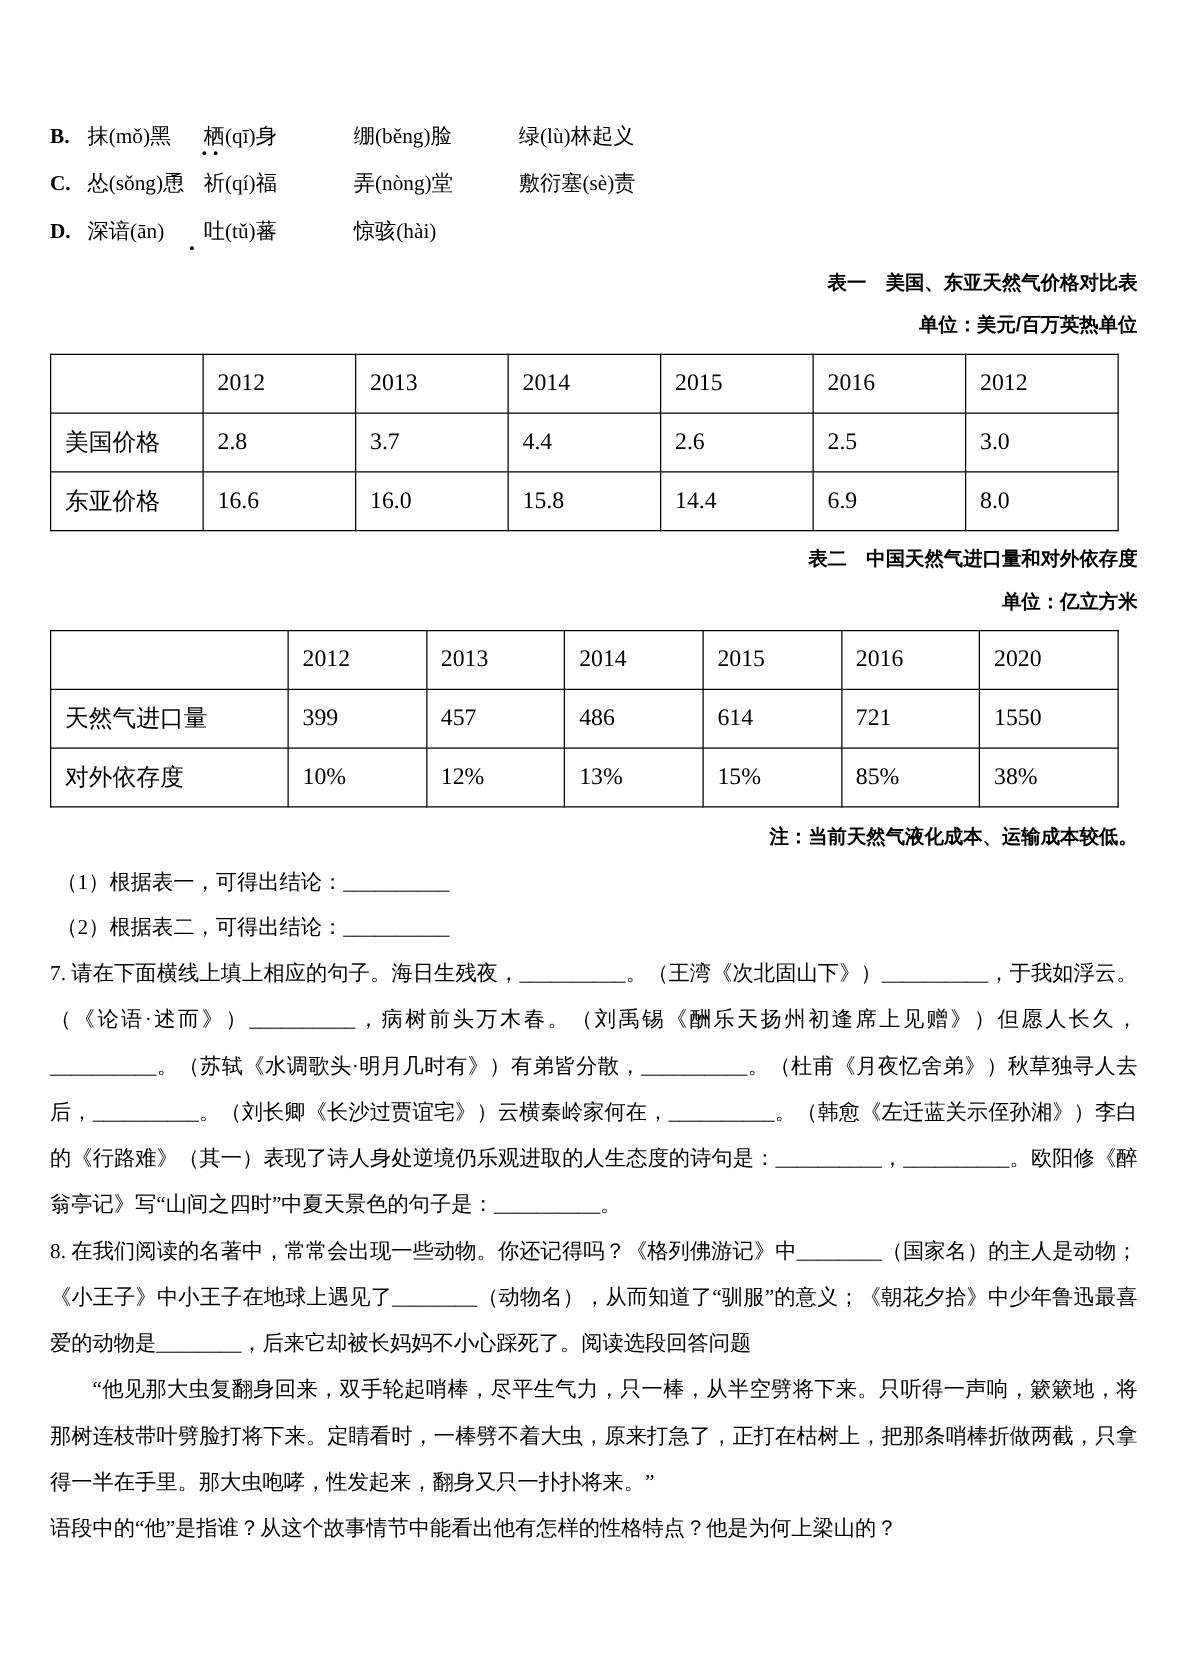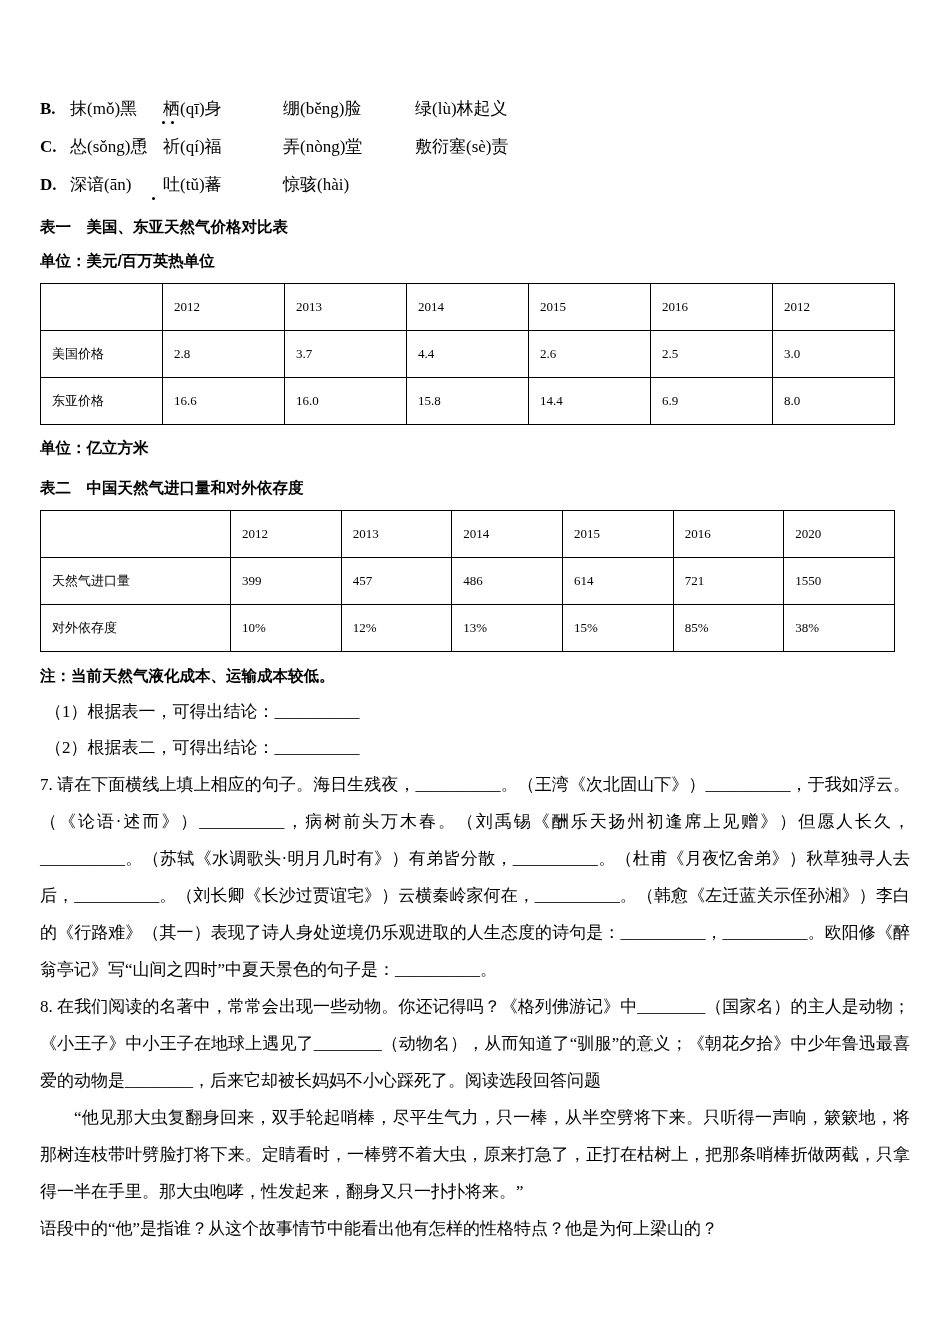--- a/index.html
+++ b/index.html
@@ -19,28 +19,28 @@
   .oi2 { flex:0 0 120px; }
   .oi3 { flex:0 0 132px; }
   .oi4 { flex:1 1 auto; }
   .em-dot { position:absolute; width:3px; height:3px; background:#000; border-radius:50%; bottom:4px; }
 
   .stem { line-height:38px; }
 
   
   .hei {
     font-family:"Liberation Sans","DejaVu Sans",sans-serif;
-    font-weight:700; font-size:15.5px; line-height:34px;
+    font-weight:700; font-size:15.5px; line-height:34px;text-align:right;
   }
   .mt6 { margin-top:6px; }
 
   table { border-collapse:collapse; width:855px; table-layout:fixed; margin:5px 0 6px 0; }
   td {
     border:1px solid #000; height:47px; padding:0 4px 0 11px;
-    vertical-align:middle; font-size:13px; overflow:hidden; white-space:nowrap;
+    vertical-align:middle; font-size:19px; overflow:hidden; white-space:nowrap;
   }
   .t2 col.c0 { width:190px; }
 
   .note { line-height:36px; margin-top:2px; }
   .sub { line-height:36px; padding-left:5px; }
 
   .para { line-height:37px; text-align:justify; text-justify:inter-ideograph; }
   .quote { text-indent:2em; }
 </style>
 </head>
@@ -101,22 +101,22 @@
       <td>16.6</td>
       <td>16.0</td>
       <td>15.8</td>
       <td>14.4</td>
       <td>6.9</td>
       <td>8.0</td>
     </tr>
   </tbody>
     </table>
 
+  <div class="hei mt6">表二　中国天然气进口量和对外依存度</div>
   <div class="hei">单位：亿立方米</div>
-  <div class="hei mt6">表二　中国天然气进口量和对外依存度</div>
 
   <table class="t2">
     <colgroup>
         <col class="c0">
         <col>
         <col>
         <col>
         <col>
         <col>
         <col>

